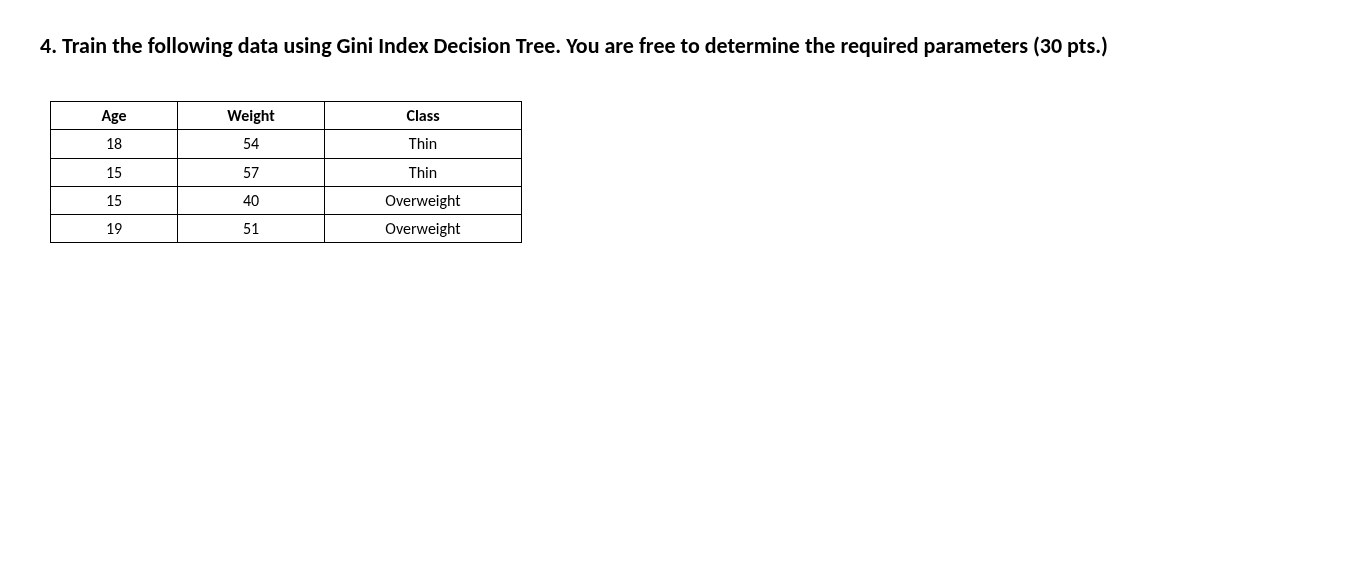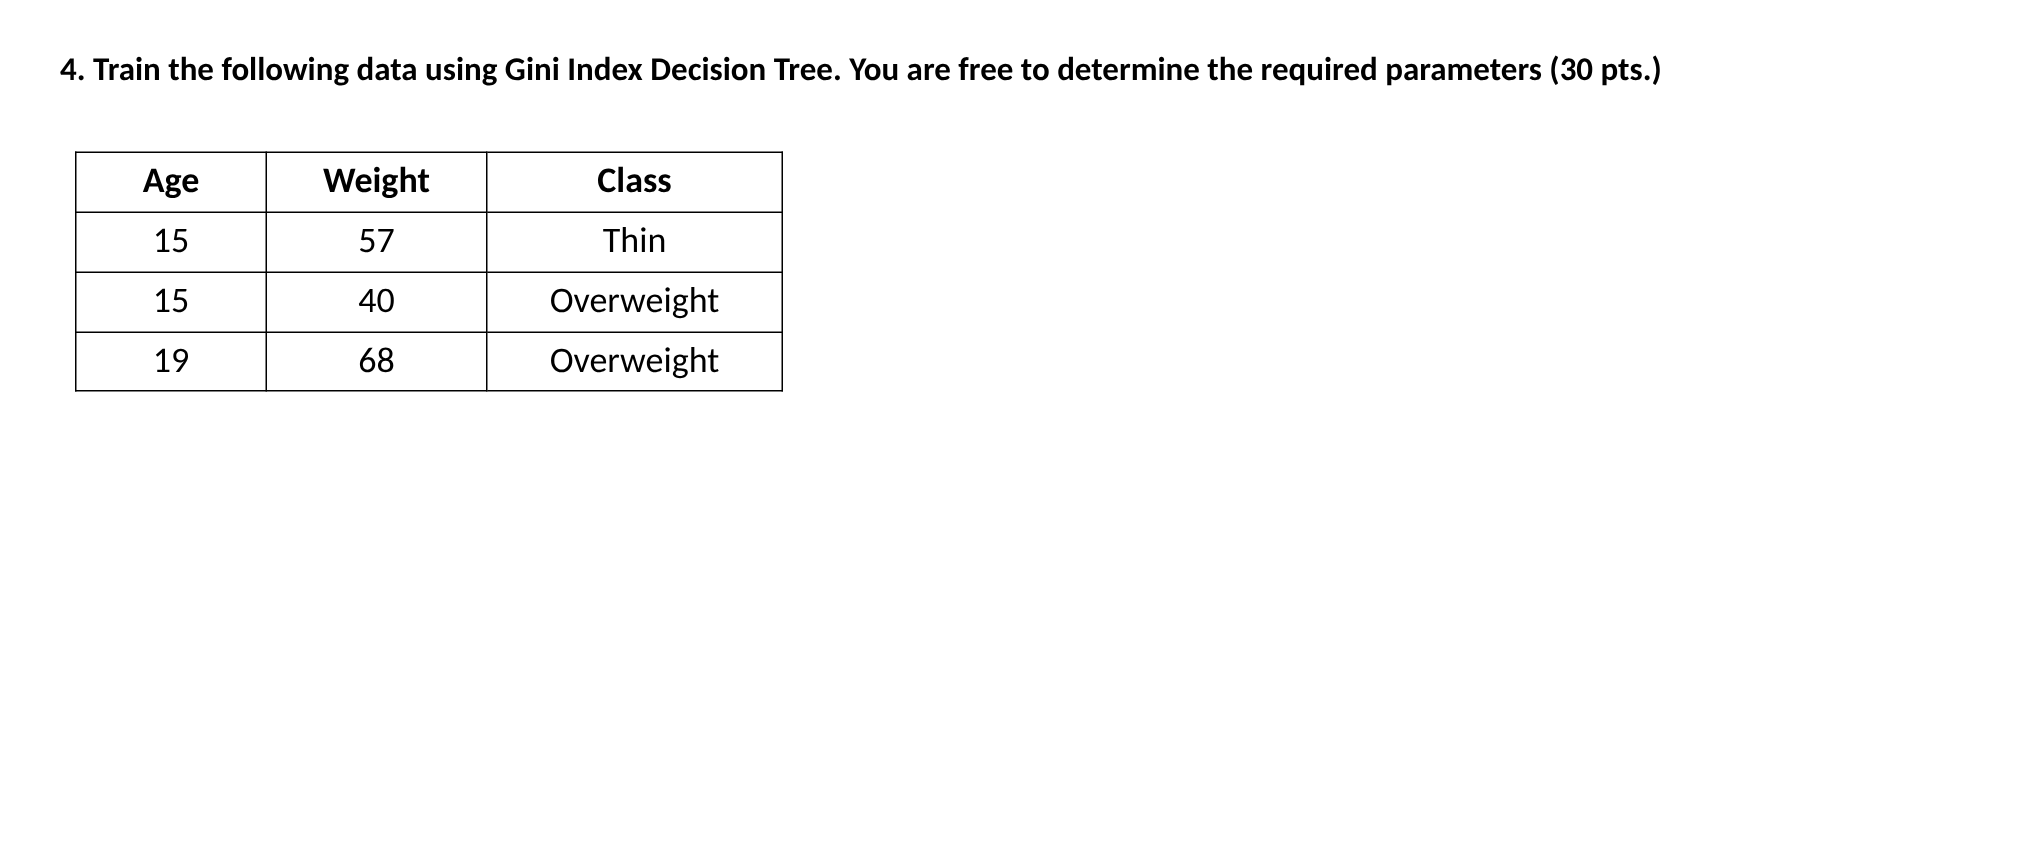--- a/index.html
+++ b/index.html
@@ -18,21 +18,21 @@
       font-weight: bold;
     }
     table {
       border-collapse: collapse;
       margin-left: 10px;
     }
     th, td {
       border: 1.5px solid #000;
       padding: 2px 18px;
       text-align: center;
-      font-size: 24px;
+      font-size: 16px;
       line-height: 1.45;
     }
     th {
       font-weight: bold;
     }
     th.col-age { width: 90px; }
     th.col-weight { width: 110px; }
     th.col-class { width: 160px; text-align: center; }
   </style>
 </head>
@@ -43,28 +43,33 @@
 <table>
   <thead>
     <tr>
       <th class="col-age">Age</th>
       <th class="col-weight">Weight</th>
       <th class="col-class">Class</th>
     </tr>
   </thead>
   <tbody>
     <tr>
+      <td>18</td>
+      <td>54</td>
+      <td>Thin</td>
+    </tr>
+    <tr>
       <td>15</td>
       <td>57</td>
       <td>Thin</td>
     </tr>
     <tr>
       <td>15</td>
       <td>40</td>
       <td>Overweight</td>
     </tr>
     <tr>
       <td>19</td>
-      <td>68</td>
+      <td>51</td>
       <td>Overweight</td>
     </tr>
   </tbody>
 </table>
 
 </body></html>

